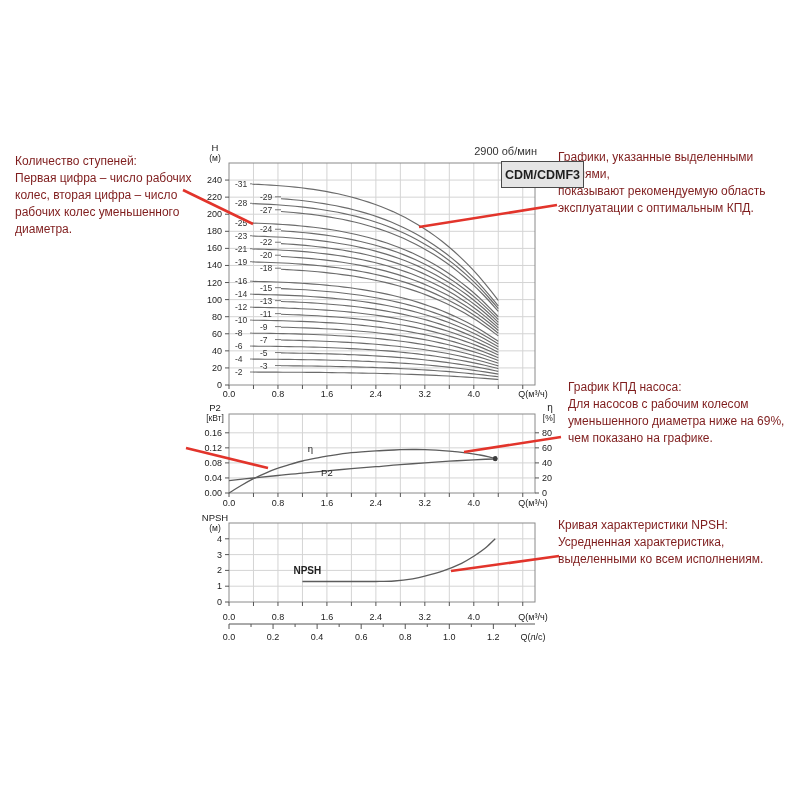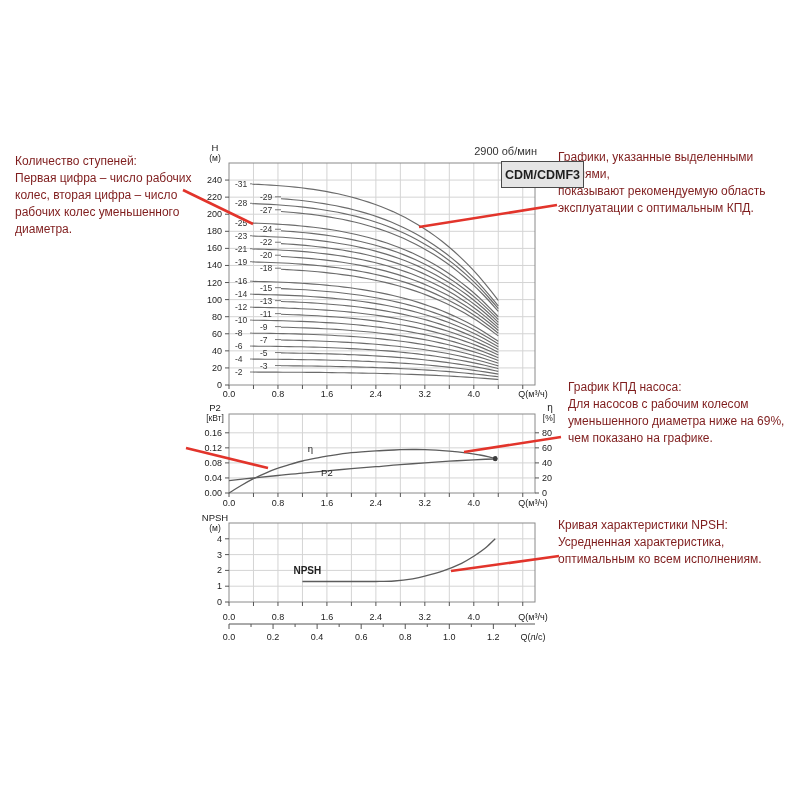--- a/index.html
+++ b/index.html
@@ -41,21 +41,21 @@
   <div class="note" style="left:568px;top:379px;width:232px">
     <div class="note-title">График КПД насоса:</div>
     <div class="note-body">Для насосов с рабочим колесом
 уменьшенного диаметра ниже на 69%,
 чем показано на графике.</div>
   </div>
 
   <div class="note" style="left:558px;top:517px;width:240px">
     <div class="note-title">Кривая характеристики NPSH:</div>
     <div class="note-body">Усредненная характеристика,
-оптимальным ко всем исполнениям.</div>
+выделенными ко всем исполнениям.</div>
   </div>
 
   <svg id="overlay" width="800" height="800" viewBox="0 0 800 800">
     <line class="red-line" x1="183" y1="190" x2="253" y2="224" stroke-width="2.6" stroke="#e2342b"></line>
     <line class="red-line" x1="419" y1="227" x2="557" y2="205" stroke-width="2.6" stroke="#e2342b"></line>
     <line class="red-line" x1="186" y1="448" x2="268" y2="468" stroke-width="2.6" stroke="#e2342b"></line>
     <line class="red-line" x1="464" y1="452" x2="561" y2="437" stroke-width="2.6" stroke="#e2342b"></line>
     <line class="red-line" x1="451" y1="571" x2="559" y2="556" stroke-width="2.6" stroke="#e2342b"></line>
   </svg>
 

